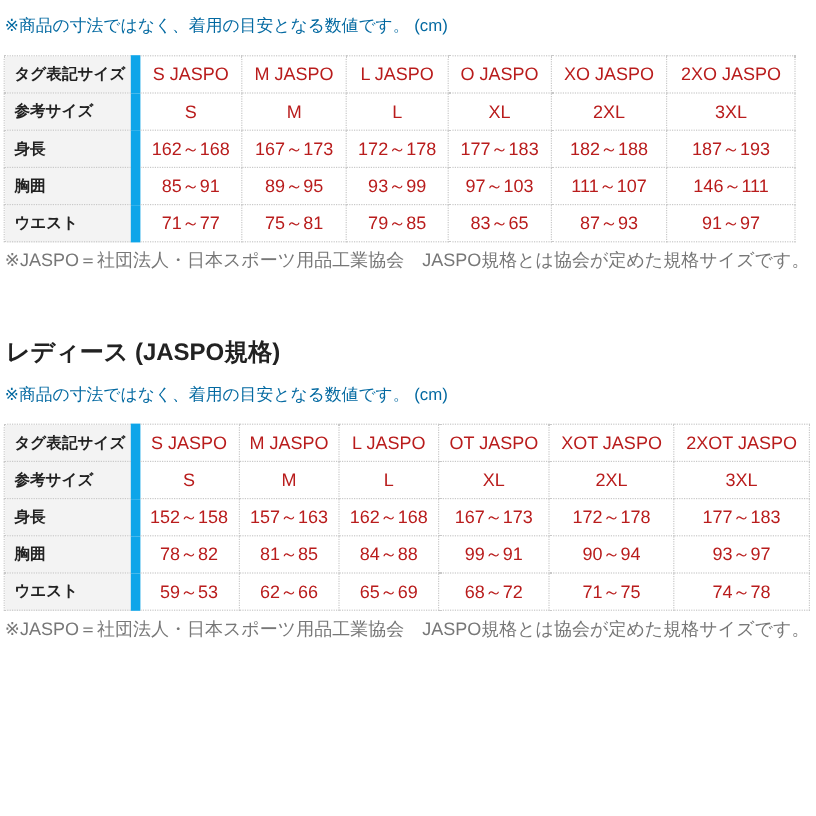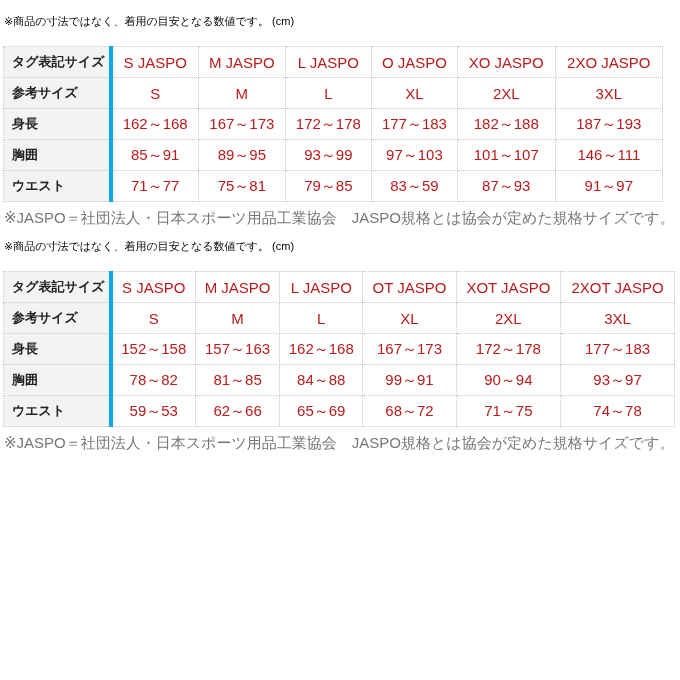--- a/index.html
+++ b/index.html
@@ -21,22 +21,22 @@
     font-size: 20px;
     font-weight: bold;
     color: #222222;
     line-height: 26px;
   }
   .section-title.second {
     padding-top: 56px;
   }
   .size-note {
     margin: 13px 0 0 1px;
-    font-size: 11px;
-    color: #000000;
+    font-size: 14px;
+    color: #0369a1;
     line-height: 17px;
   }
   table.size-table {
     margin-top: 16px;
     border-collapse: collapse;
     table-layout: auto;
     width: 660px;
   }
   table.size-table.ladies {
     width: 672px;
@@ -46,21 +46,21 @@
     border: 1px dotted #c8c8c8;
     height: 31px;
     padding: 0 4px;
     vertical-align: middle;
     white-space: nowrap;
   }
   table.size-table th.rowhead {
     width: 107px;
     min-width: 107px;
     background: #f3f3f3;
-    border-right: 4px solid #0ea5e9;
+    border-right: 8px solid #0ea5e9;
     font-size: 13px;
     font-weight: bold;
     color: #222222;
     text-align: left;
     padding-left: 8px;
   }
   table.size-table td {
     text-align: center;
     font-size: 15px;
     color: #b91c1c;
@@ -108,38 +108,39 @@
             <td>177～183</td>
             <td>182～188</td>
             <td>187～193</td>
           </tr>
           <tr>
             <th class="rowhead">胸囲</th>
             <td>85～91</td>
             <td>89～95</td>
             <td>93～99</td>
             <td>97～103</td>
-            <td>101～107</td>
+            <td>111～107</td>
             <td>146～111</td>
           </tr>
           <tr>
             <th class="rowhead">ウエスト</th>
             <td>71～77</td>
             <td>75～81</td>
             <td>79～85</td>
-            <td>83～59</td>
+            <td>83～65</td>
             <td>87～93</td>
             <td>91～97</td>
           </tr>
         </tbody>
     </table>
     <p class="jaspo-footnote">※JASPO＝社団法人・日本スポーツ用品工業協会　JASPO規格とは協会が定めた規格サイズです。</p>
   </section>
 
   <section>
+    <h2 class="section-title second">レディース (JASPO規格)</h2>
     <p class="size-note">※商品の寸法ではなく、着用の目安となる数値です。 (cm)</p>
     <table class="size-table ladies">
       <tbody>
           <tr>
             <th class="rowhead">タグ表記サイズ</th>
             <td>S JASPO</td>
             <td>M JASPO</td>
             <td>L JASPO</td>
             <td>OT JASPO</td>
             <td>XOT JASPO</td>

